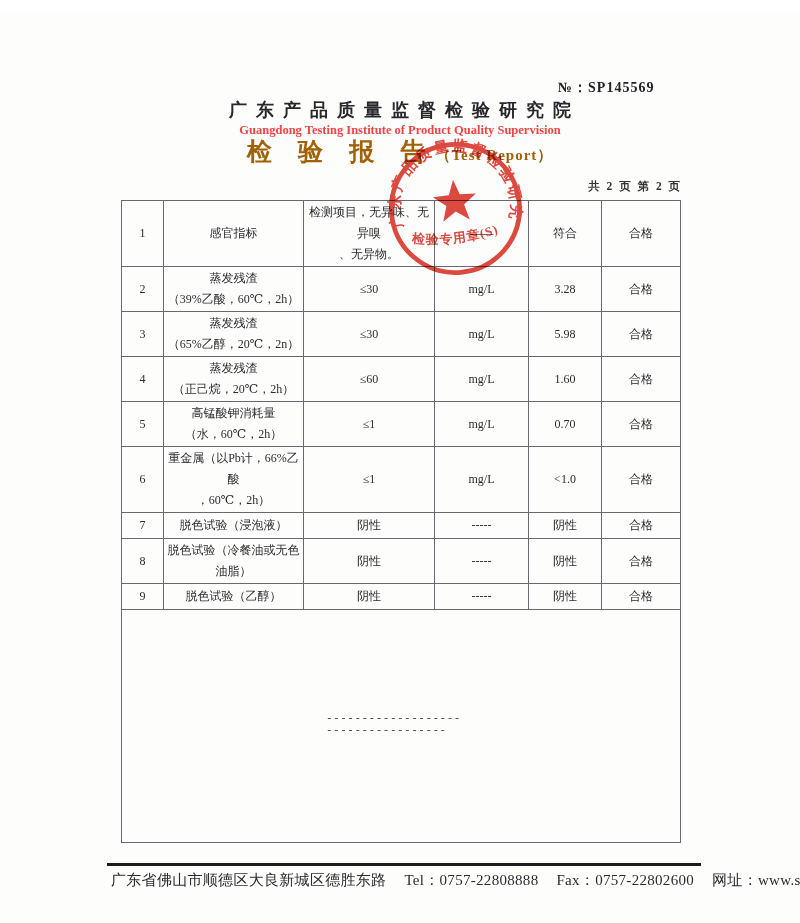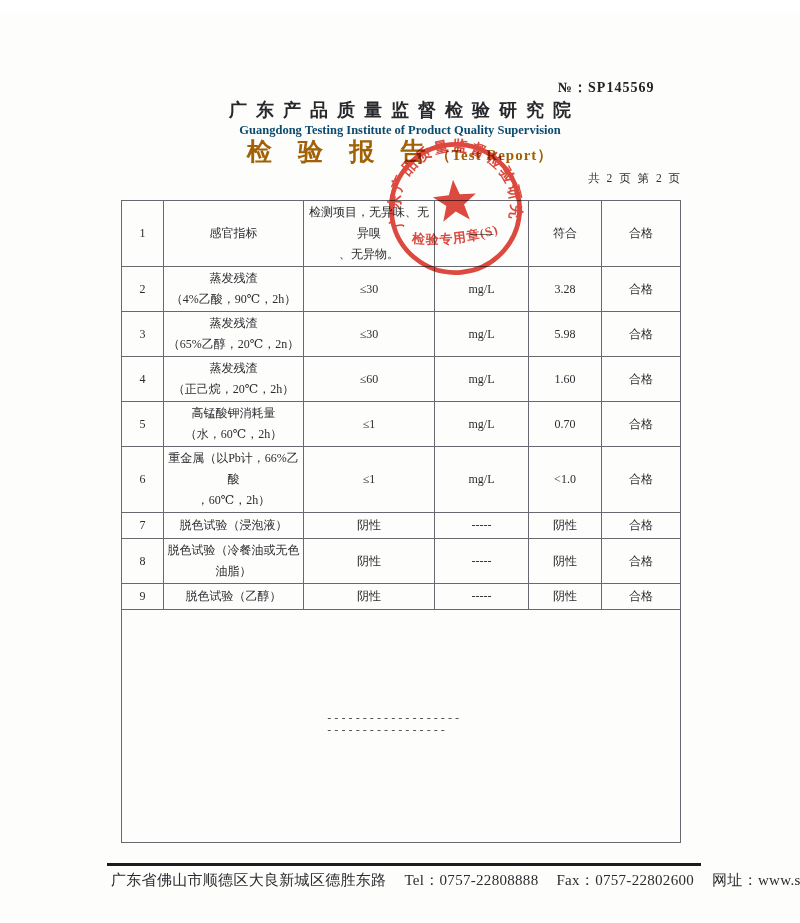--- a/index.html
+++ b/index.html
@@ -14,32 +14,32 @@
     position:absolute; top:68px; left:558px;
     font-size:14px; font-weight:bold; letter-spacing:1px; color:#232326;
   }
   .institute-cn {
     position:absolute; top:87px; left:0; width:100%;
     text-align:center; font-size:18px; font-weight:bold;
     letter-spacing:9px; text-indent:9px; color:#28282c;
   }
   .institute-en {
     position:absolute; top:112px; left:0; width:100%;
-    text-align:center; font-size:12.5px; font-weight:bold; color:#0c4a6e;
+    text-align:center; font-size:12.5px; font-weight:bold; color:#ef4444;
     font-family:"Liberation Serif","DejaVu Serif",serif;
   }
   .title-line {
     position:absolute; top:124px; left:0; width:100%;
     text-align:center; color:#a16207;
   }
   .title-cn { font-size:25px; font-weight:bold; letter-spacing:10px; }
   .title-paren { font-size:15px; font-weight:bold; letter-spacing:1px; }
   .page-info {
-    position:absolute; top:160px; left:380px; width:302px;
-    text-align:right; font-size:11.5px; letter-spacing:2px; color:#333;
+    position:absolute; top:168px; left:380px; width:302px;
+    text-align:right; font-size:11.5px; letter-spacing:2px; color:#333;font-weight:bold;
   }
   
   .tablewrap { position:absolute; top:189px; left:121px; }
   table.report {
     border-collapse:collapse; table-layout:fixed;
     font-size:12px; color:#2c2c30;
   }
   table.report td, table.report th {
     border:1px solid #686870; text-align:center; vertical-align:middle;
     font-weight:normal; padding:1px 2px; overflow:hidden;
@@ -113,21 +113,21 @@
             </td>
         <td>——</td>
         <td>符合</td>
         <td>合格</td>
       </tr>
 
       <tr class="h44">
         <td>2</td>
         <td>
               <span class="cl">蒸发残渣</span>
-              <span class="cl">（4%乙酸，90℃，2h）</span>
+              <span class="cl">（39%乙酸，60℃，2h）</span>
             </td>
         <td>≤30</td>
         <td>mg/L</td>
         <td>3.28</td>
         <td>合格</td>
       </tr>
 
       <tr class="h44">
         <td>3</td>
         <td>

